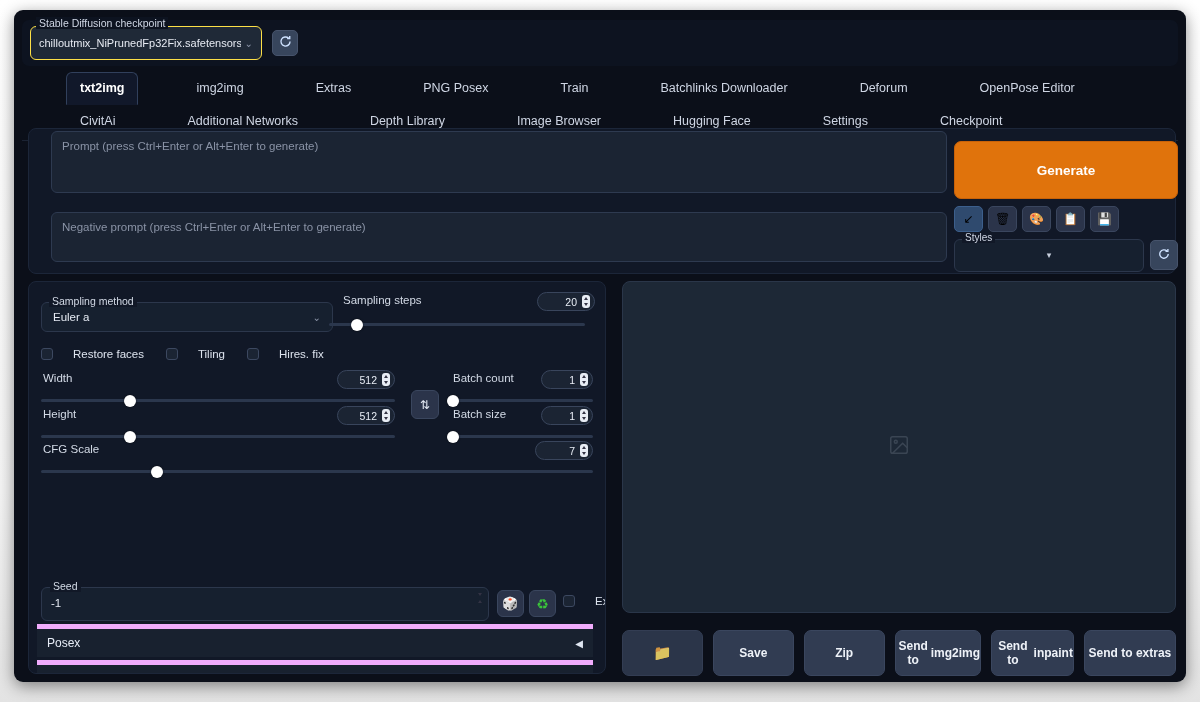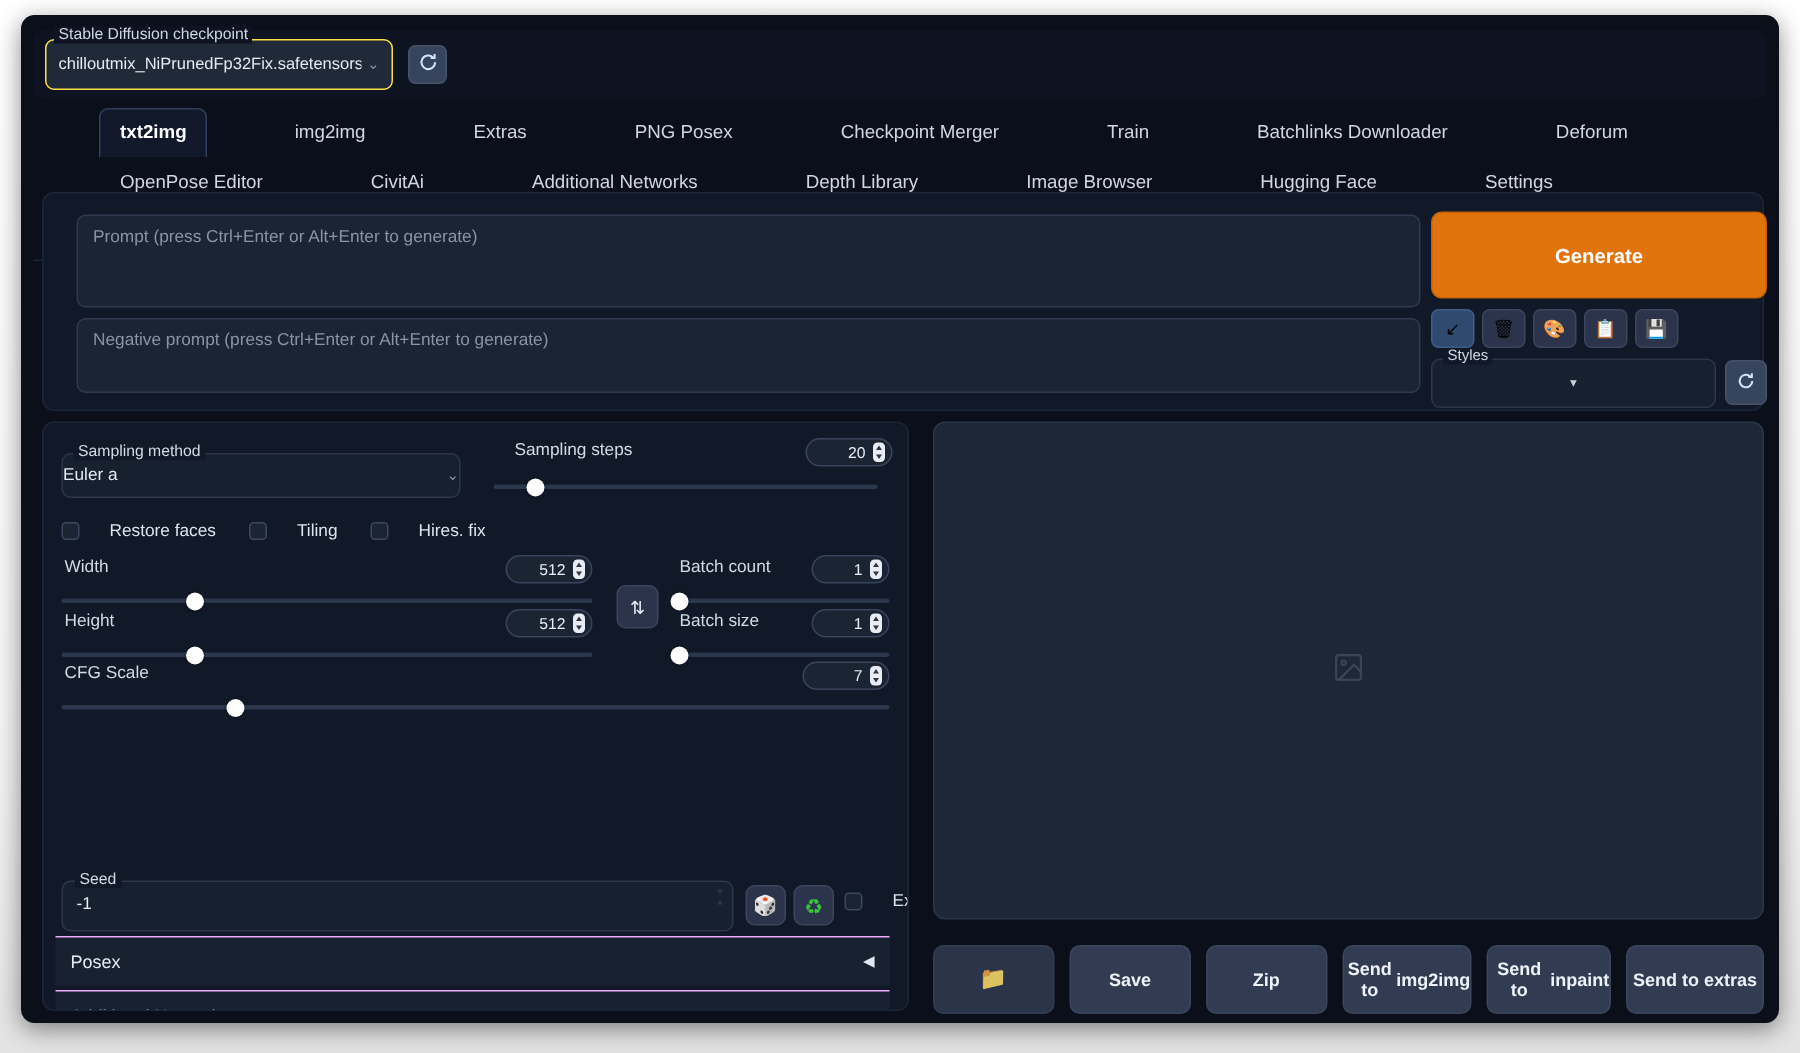--- a/index.html
+++ b/index.html
@@ -109,21 +109,21 @@
     border: 1px solid #1c2639;
     border-radius: 8px;
   }
   .prompt-box {
     position: absolute;
     background: #1b2433;
     border: 1px solid #2b3purple;
     border: 1px solid #2e3a50;
     border-radius: 6px;
   }
-  #prompt-pos { left: 22px; top: 14px; width: 896px; height: 62px; }
+  #prompt-pos { left: 22px; top: 2px; width: 896px; height: 62px; }
   #prompt-neg { left: 22px; top: 83px; width: 896px; height: 50px; }
   .prompt-ph {
     position: absolute; left: 10px; top: 8px;
     font-size: 11.5px; color: #8a93a6;
   }
 
   .generate-btn {
     position: absolute; left: 925px; top: 12px;
     width: 224px; height: 58px;
     background: #e0730c;
@@ -294,21 +294,21 @@
     border-radius: 6px;
     display:flex; align-items:center; justify-content:center;
     font-size: 13px; cursor: pointer;
   }
 
   
   .accordion {
     position: absolute; left: 8px;
     width: 556px; height: 33px;
     background: #18212f;
-    border-top: 1px solid #f0abfc;
+    border-top: 5px solid #f0abfc;
     display: flex; align-items: center;
     padding: 0 10px;
     cursor: pointer;
   }
   .acc-title { font-size: 12px; color: #e6ecf6; flex: 1; }
   .acc-arrow { color: #dfe6f1; font-size: 10px; }
 
   
   .right-col {
     position: absolute; left: 592px; top: 153px;
@@ -362,21 +362,20 @@
             </svg>
         </span>
       </div>
     </div>
 
     <div class="tabbar" id="tabbar">
         <div class="tab active">txt2img</div>
         <div class="tab">img2img</div>
         <div class="tab">Extras</div>
         <div class="tab">PNG Posex</div>
-        <div class="tab">Checkpoint Merger</div>
         <div class="tab">Train</div>
         <div class="tab">Batchlinks Downloader</div>
         <div class="tab">Deforum</div>
         <div class="tab">OpenPose Editor</div>
         <div class="tab">CivitAi</div>
         <div class="tab">Additional Networks</div>
         <div class="tab">Depth Library</div>
         <div class="tab">Image Browser</div>
         <div class="tab">Hugging Face</div>
         <div class="tab">Settings</div>
@@ -424,21 +423,21 @@
                   <path d="M13.6 8a5.6 5.6 0 1 1-1.7-4" fill="none" stroke="#cfe2ff" stroke-width="1.8"></path>
                   <path d="M13.2 1.2v3.2h-3.2" fill="none" stroke="#cfe2ff" stroke-width="1.8"></path>
                 </svg>
             </span>
           </div>
         </div>
       </div>
 
       <div class="left-col">
 
-        <div class="field-box" style="position:absolute;left:12px;top:20px;width:266px;height:30px;display:flex;align-items:center;padding:0 0;">
+        <div class="field-box" style="position:absolute;left:12px;top:20px;width:292px;height:30px;display:flex;align-items:center;padding:0 11px;">
           <div class="field-legend">Sampling method</div>
           <div class="field-val" style="flex:1">Euler a</div>
           <div class="caret-dn">⌄</div>
         </div>
 
         <div class="row" style="left:300px;top:12px;width:266px;height:38px;">
           <div class="slider-label" style="position:absolute;left:14px;top:0;">Sampling steps</div>
           <div class="numbox" style="position:absolute;right:0;top:-2px;width:58px;">
             <span class="v">20</span>
             <span class="spinner"></span>

